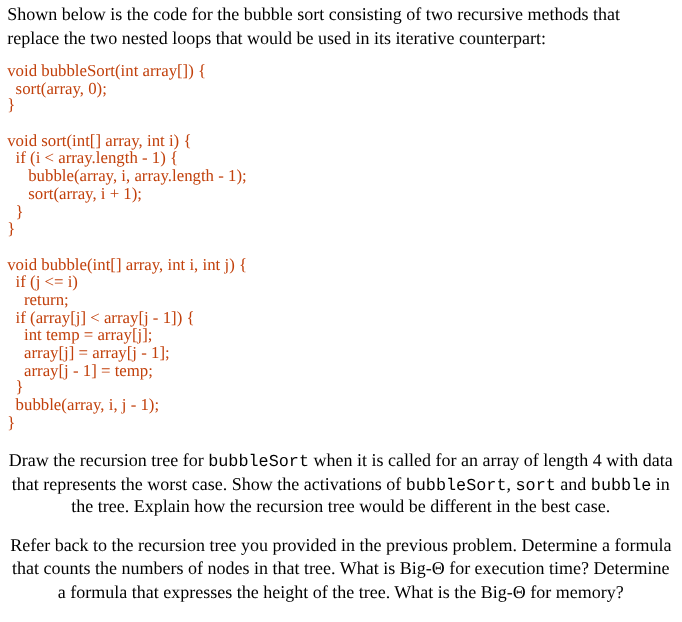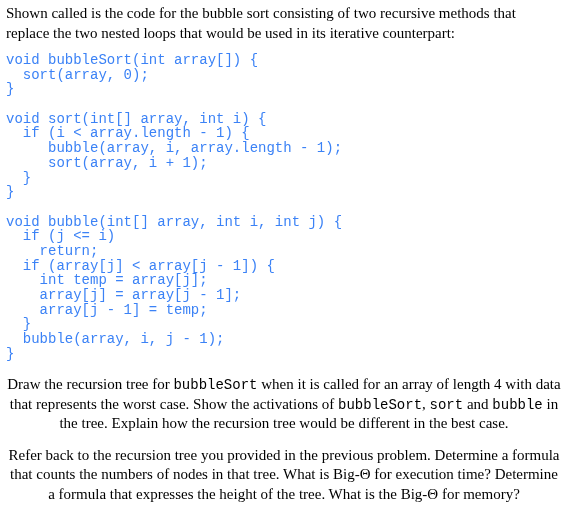--- a/index.html
+++ b/index.html
@@ -10,40 +10,40 @@
     line-height: 1.3;
     color: #000;
     background: #fff;
     width: 568px;
     box-sizing: border-box;
   }
   .intro {
     margin: 0 0 10px 0;
   }
   pre.code {
-    font-family: Liberation Mono, monospace;
+    font-family: Liberation Serif, serif;
     font-size: 14px;
     line-height: 1.05;
-    color: #3b82f6;
+    color: #c2410c;
     margin: 6px 0 14px 0;
     white-space: pre;
   }
   .question {
     margin: 10px 0 12px 0;
     text-align: center;
   }
   .mono-inline {
     font-family: 'Courier New', Courier, monospace;
     font-size: 14px;
   }
 </style>
 </head>
 <body>
 
-<p class="intro">Shown called is the code for the bubble sort consisting of two recursive methods that replace the two nested loops that would be used in its iterative counterpart:</p>
+<p class="intro">Shown below is the code for the bubble sort consisting of two recursive methods that replace the two nested loops that would be used in its iterative counterpart:</p>
 
 <pre class="code">void bubbleSort(int array[]) {
   sort(array, 0);
 }
 
 void sort(int[] array, int i) {
   if (i &lt; array.length - 1) {
      bubble(array, i, array.length - 1);
      sort(array, i + 1);
   }

